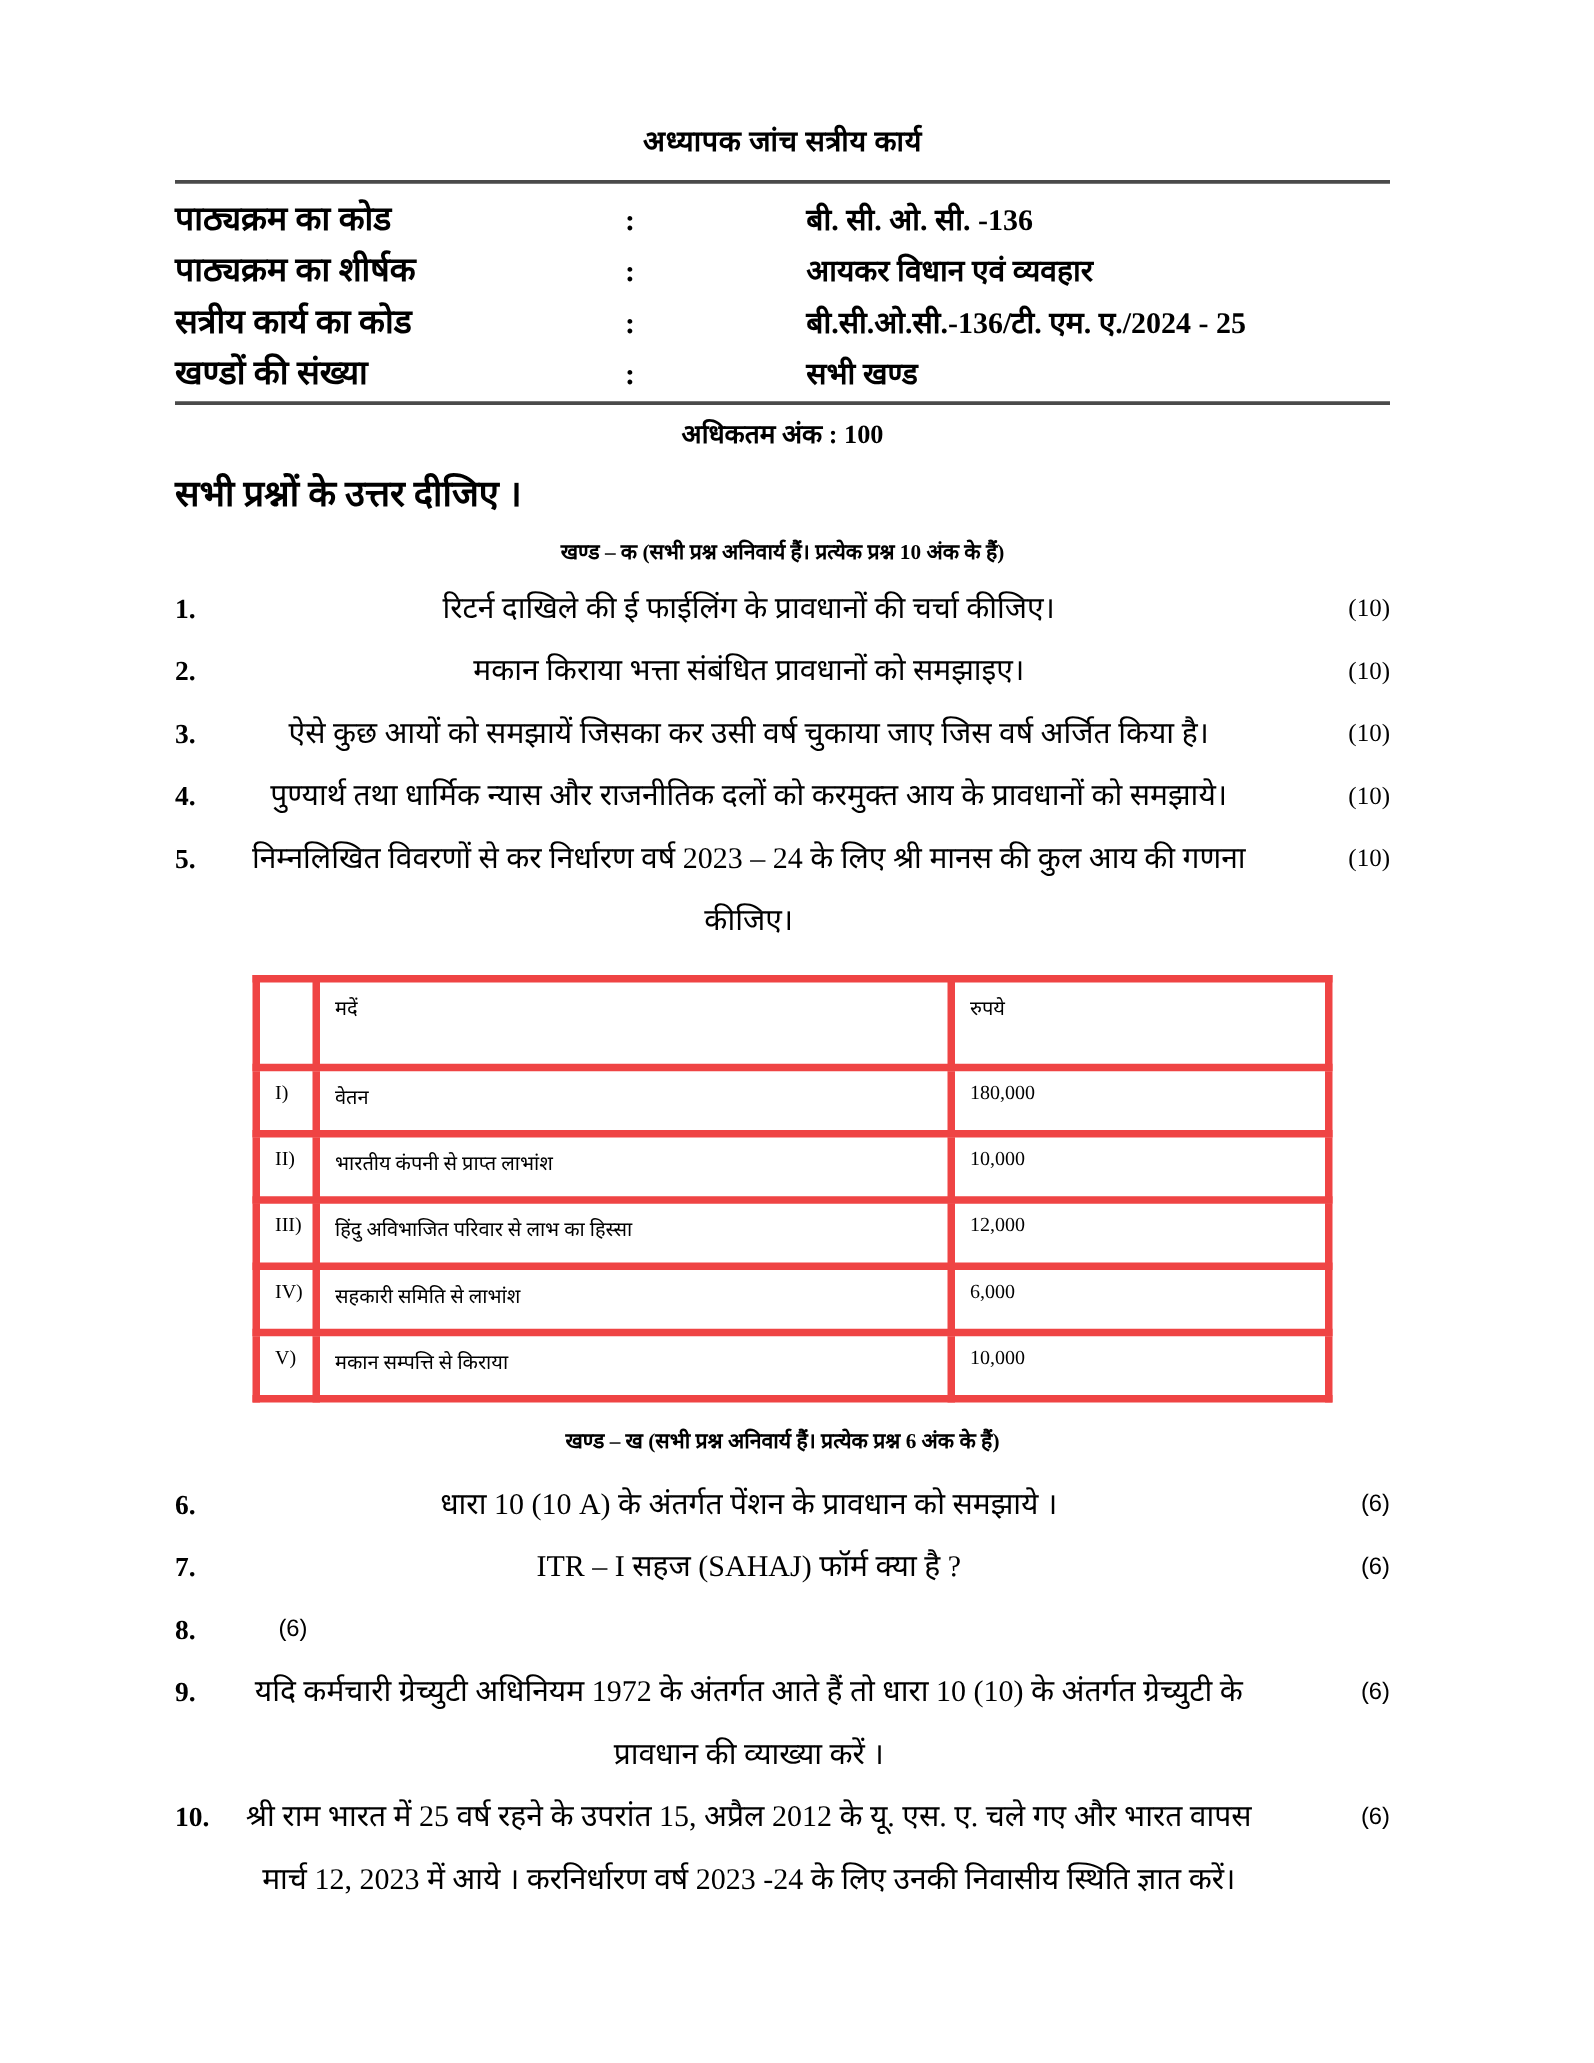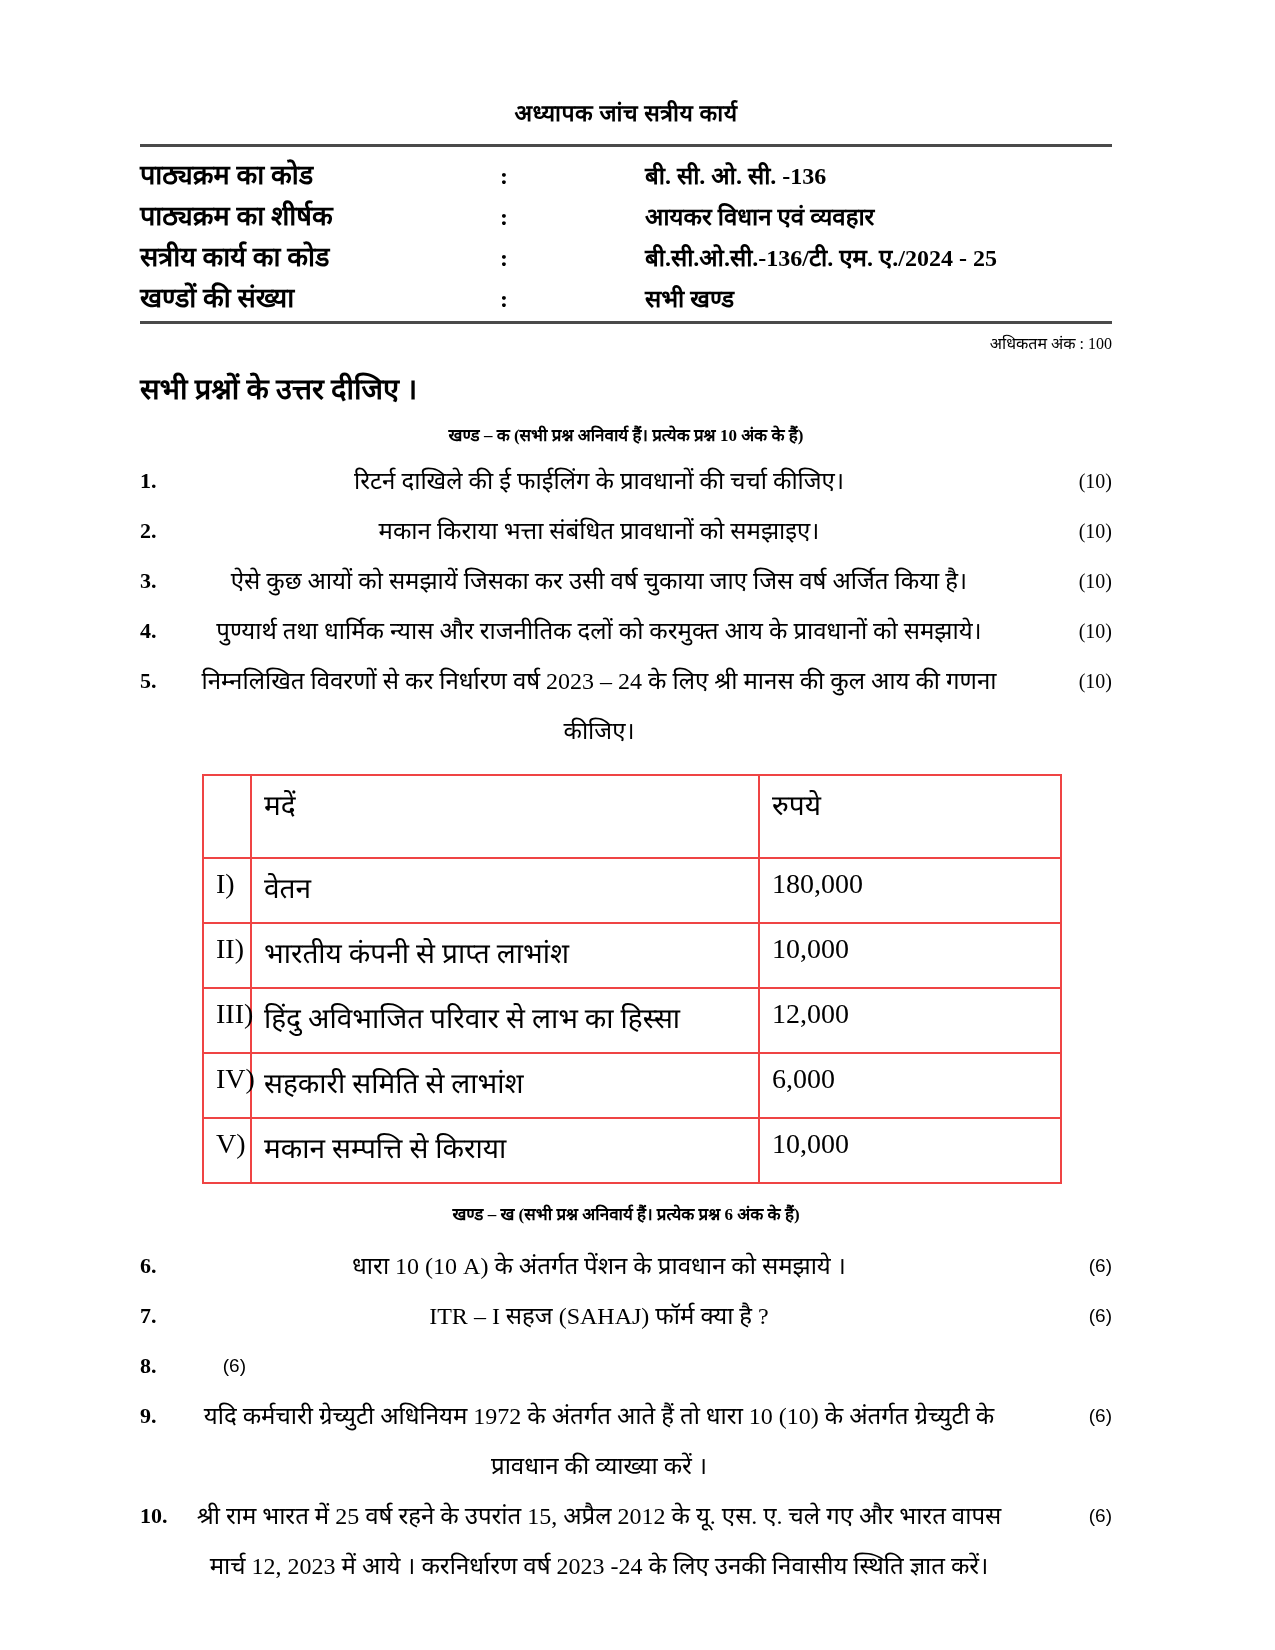--- a/index.html
+++ b/index.html
@@ -22,22 +22,22 @@
     letter-spacing: 0.5px;
     padding-bottom: 16px;
   }
   .rule { border: none; border-top: 3px solid #4a4a4a; height: 0; }
   .info-block { padding: 8px 0 2px 0; }
   .info-row { display: flex; align-items: baseline; height: 41px; }
   .info-label { width: 360px; font-size: 27px; font-weight: bold; }
   .info-sep { width: 145px; font-size: 24px; font-weight: bold; }
   .info-value { flex: 1; font-size: 24px; font-weight: bold; }
   .max-marks {
-    text-align: right;
-    font-size: 16px; font-weight: normal;
+    text-align: center;
+    font-size: 21px; font-weight: bold;
     padding: 8px 0 2px 0;
   }
   .instruction {
     font-size: 29px; font-weight: bold;
     padding: 12px 0 2px 0;
   }
   .section-heading {
     text-align: center;
     font-size: 17px; font-weight: bold;
     padding: 14px 0 10px 0;
@@ -63,22 +63,22 @@
     text-align: right;
   }
   .sans-marks .q-marks { font-family: "Liberation Sans", sans-serif; font-size: 19px; }
   .income-table-wrap { padding: 18px 0 4px 62px; }
   table.income-table {
     border-collapse: collapse;
     width: 858px;
     table-layout: fixed;
   }
   table.income-table td, table.income-table th {
-    border: 2px solid #ef4444;
-    font-size: 28px;
+    border: 6px solid #ef4444;
+    font-size: 16px;
     font-weight: normal;
     text-align: left;
     vertical-align: top;
     padding: 9px 12px 16px 12px;
   }
   .col-sno   { width: 48px; }
   .col-item  { width: 508px; }
   .col-amt   { width: 302px; }
   tr.tbl-header td { padding-bottom: 34px; }
   td.cell-item-header { text-align: center; }

